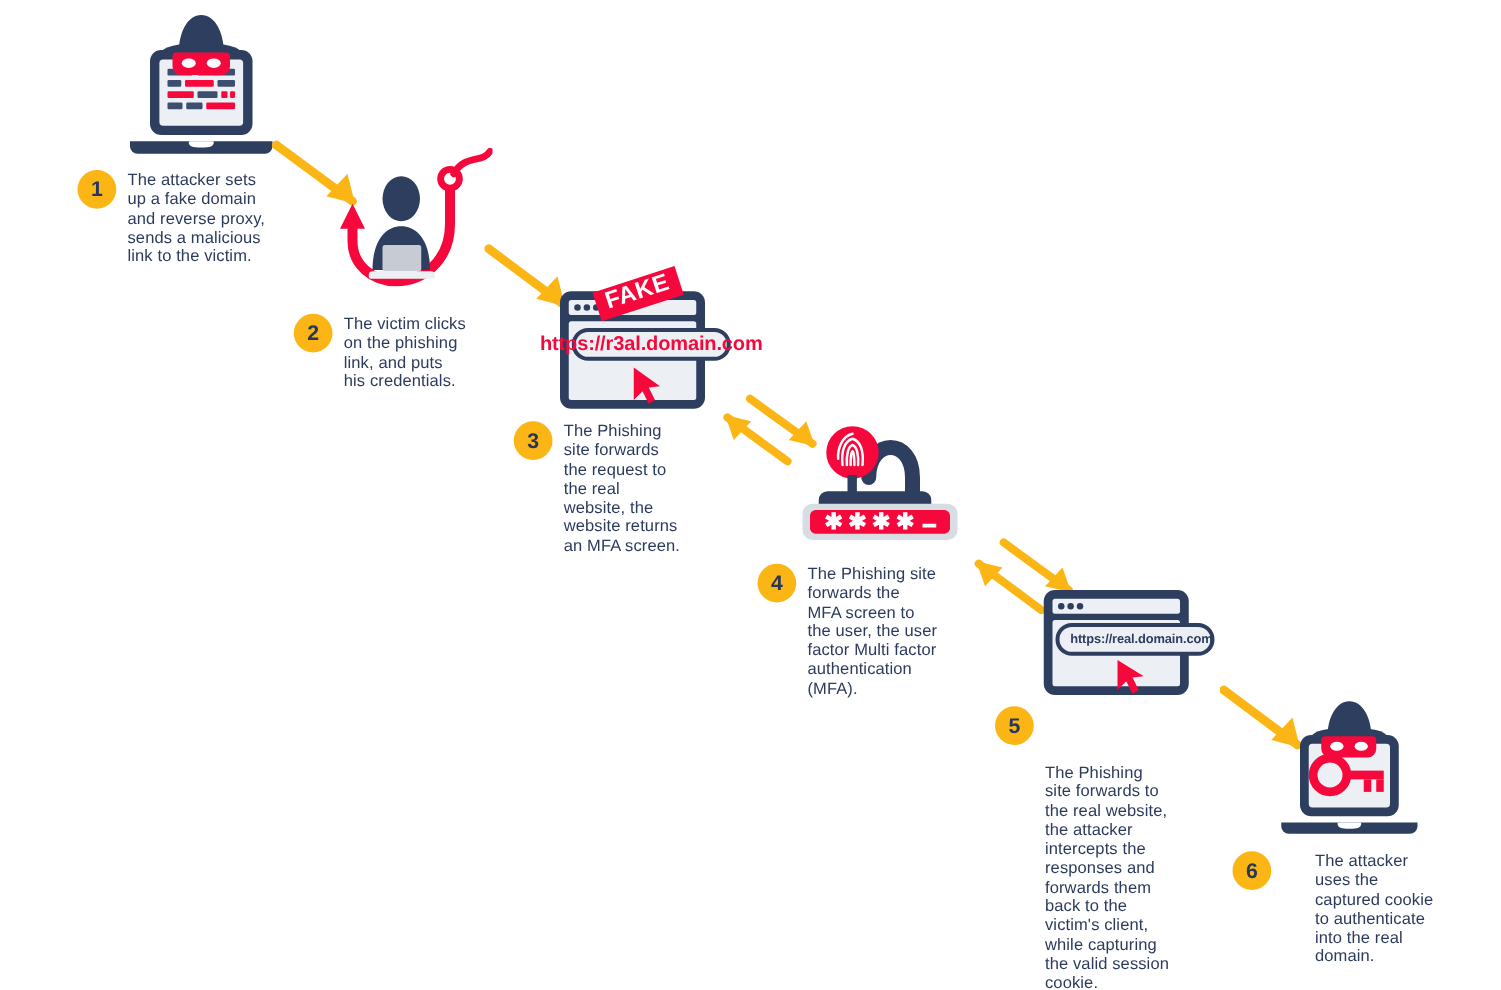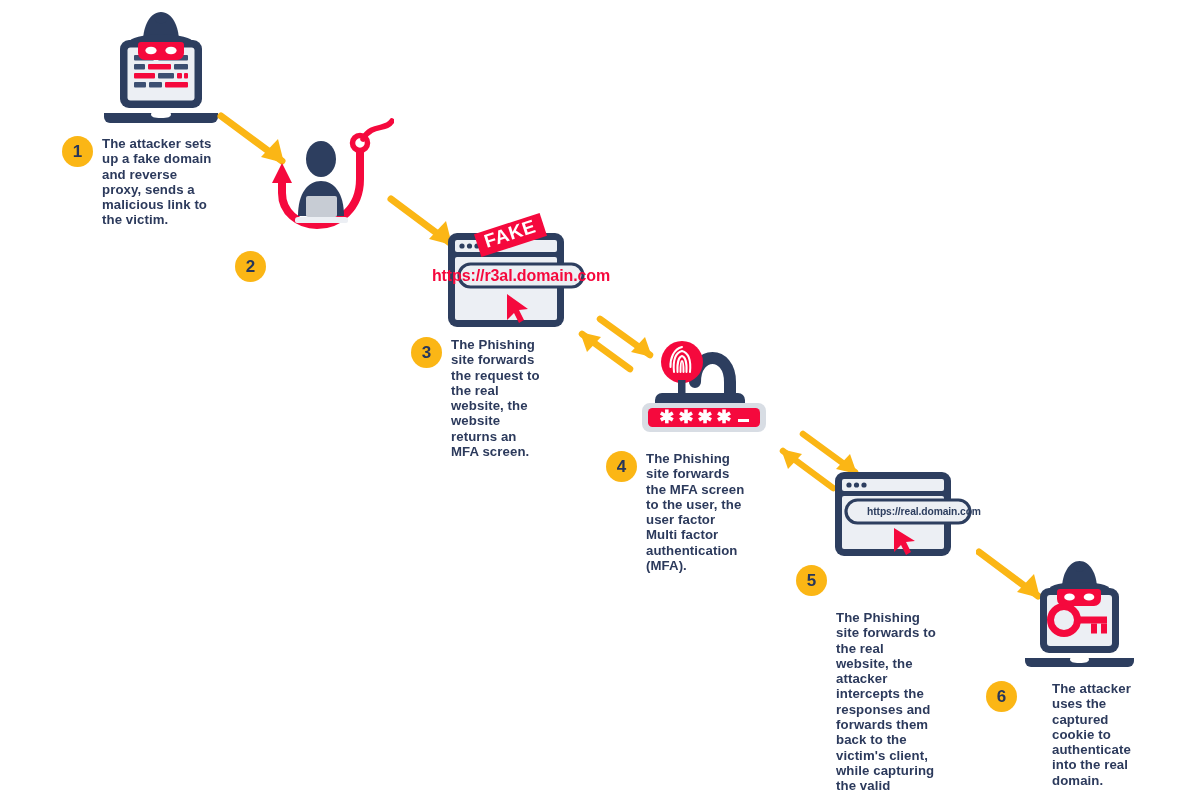--- a/index.html
+++ b/index.html
@@ -39,21 +39,21 @@
     font-size: 17px;
     font-weight: bold;
     line-height: 31px;
     text-align: center;
     letter-spacing: 0;
   }
   .step-text {
     margin-left: 9px;
     font-size: 13.2px;
     line-height: 15.3px;
-    font-weight: bold;
+    font-weight: normal;
     color: #2c3a5c;
     letter-spacing: 0.1px;
   }
 
   .s1 { left: 62px;  top: 136px; }
   .s1 .step-text { width: 113px; }
 
   .s2 { left: 235px; top: 251px; }
   .s2 .step-text { width: 100px; }
 
@@ -248,21 +248,21 @@
       <rect x="10" y="26" width="102" height="53" rx="2" fill="#eceff4"></rect>
       <g>
         <circle cx="17" cy="15" r="2.6" fill="#2d3e5f"></circle>
         <circle cx="24.5" cy="15" r="2.6" fill="#2d3e5f"></circle>
         <circle cx="32" cy="15" r="2.6" fill="#2d3e5f"></circle>
       </g>
       <rect x="14" y="30" width="124" height="23" rx="11.5" fill="#eceff4" stroke="#2d3e5f" stroke-width="3.2"></rect>
       <path d="M62 58 L62 82 L69 75 L74 85 L79 82 L74 72 L83 71 Z" fill="#f5093d"></path>
     </svg>
     <div style="position:absolute; left:14px; top:30px; width:124px; height:23px;
-                display:flex; align-items:center; justify-content:center;padding-left:16px;">
+                display:flex; align-items:center; justify-content:flex-end;">
       <span style="font-size:10.3px; font-weight:bold; color:#2d3e5f; letter-spacing:-0.1px; white-space:nowrap;">https://real.domain.com</span>
     </div>
   </div>
 
   <div class="arrow ar5">
     <svg viewBox="0 0 88 68" width="88" height="68" aria-hidden="true">
       <path d="M3 6 L62 50" stroke="#fbb615" stroke-width="7" fill="none" stroke-linecap="round"></path>
       <path d="M64 52 L41 46 L58 28 Z" fill="#fbb615"></path>
     </svg>
   </div>
@@ -297,20 +297,21 @@
     </svg>
   </div>
 
   <div class="step s1">
     <div class="badge">1</div>
     <div class="step-text">The attacker sets up a fake domain and reverse proxy, sends a malicious link to the victim.</div>
   </div>
 
   <div class="step s2">
     <div class="badge">2</div>
+    <div class="step-text">The victim clicks on the phishing link, and puts his credentials.</div>
   </div>
 
   <div class="step s3">
     <div class="badge">3</div>
     <div class="step-text">The Phishing site forwards the request to the real website, the website returns an MFA screen.</div>
   </div>
 
   <div class="step s4">
     <div class="badge">4</div>
     <div class="step-text">The Phishing site forwards the MFA screen to the user, the user factor Multi factor authentication (MFA).</div>

